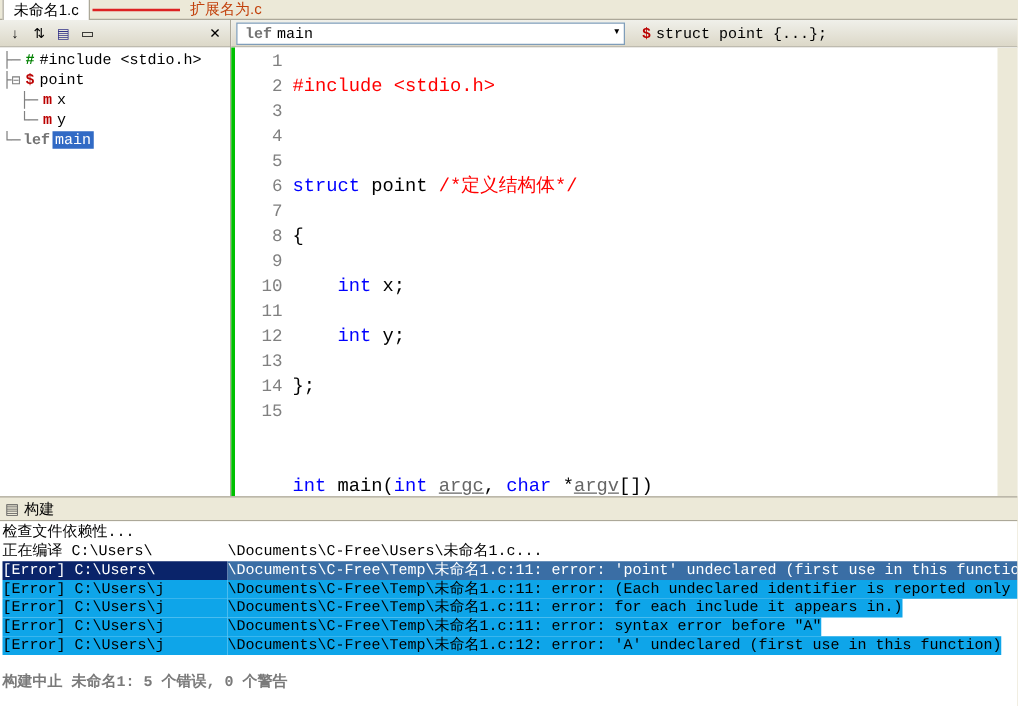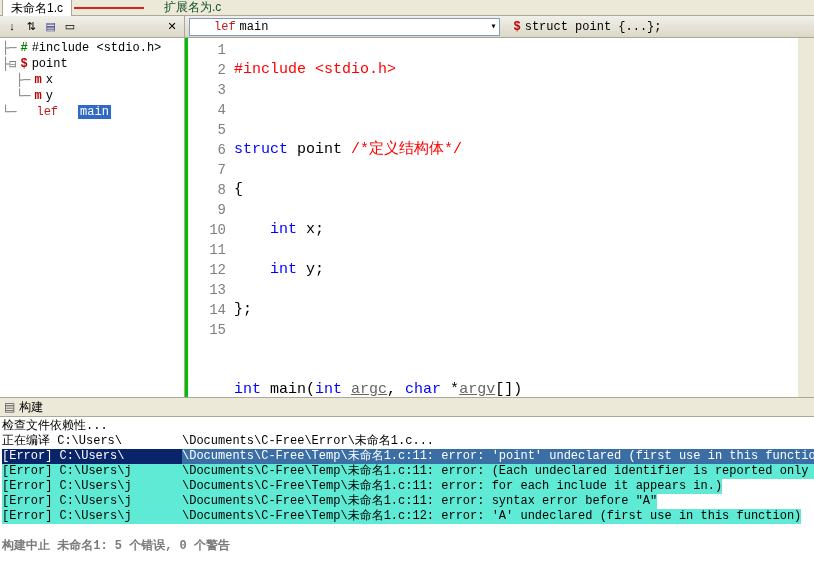--- a/index.html
+++ b/index.html
@@ -28,23 +28,23 @@
     margin-left: 2px;
     font-size: 12px;
   }
   .annotation-line {
     height: 2px;
     background: #d22;
     width: 70px;
     margin-left: 2px;
   }
   .annotation-text {
-    color: #14532d;
-    font-size: 12px;
-    margin-left: 20px;
+    color: #c2410c;
+    font-size: 12px;
+    margin-left: 8px;
   }
   .main-area {
     display: flex;
     flex: 1;
     min-height: 0;
   }
   .left-panel {
     width: 185px;
     border-right: 1px solid #aca899;
     background: #fff;
@@ -73,21 +73,21 @@
     display: flex;
     align-items: center;
     height: 16px;
     white-space: nowrap;
   }
   .tree-indent { display: inline-block; }
   .tree-branch { color: #808080; font-family: monospace; }
   .tree-hash { color: #008000; font-weight: bold; margin: 0 4px; }
   .tree-struct { color: #b00; font-weight: bold; margin: 0 4px; }
   .tree-member { color: #b00; font-weight: bold; margin: 0 4px; }
-  .tree-func { color: #b91c1c; font-weight: normal; margin: 0 20px; }
+  .tree-func { color: #737373; font-weight: bold; margin: 0 2px; }
   .tree-text { color: #000; }
   .tree-text.selected { background: #316ac5; color: #fff; padding: 0 2px; }
   .right-panel {
     flex: 1;
     display: flex;
     flex-direction: column;
     background: #fff;
     min-width: 0;
   }
   .nav-bar {
@@ -169,21 +169,21 @@
     font-size: 12px;
     line-height: 15px;
     padding: 2px;
     height: 148px;
     overflow: hidden;
   }
   .out-line { white-space: pre; height: 15px; }
   .out-cell-left { display: inline-block; width: 180px; padding-right: 4px; }
   .out-cell-right { display: inline-block; }
   .out-err-blue { background: #0a246a; color: #fff; }
-  .out-err-pink { background: #5eead4; color: #000; }
+  .out-err-pink { background: #0ea5e9; color: #000; }
   .out-err-blue-right { background: #3a6ea5; color: #fff; }
   .summary { color: #7a7a7a; font-weight: bold; }
   .scroll-v { width: 16px; background: #ece9d8; }
 </style>
 </head>
 <body>
 
 <div class="tab-bar">
   <div class="tab">未命名1.c</div>
   <div class="annotation-line"></div>
@@ -285,21 +285,21 @@
   </div>
 </div>
 
 <div class="build-header">
   <span style="color:#555;">▤</span>
   <span>构建</span>
 </div>
 
 <div class="build-output">
   <div class="out-line">检查文件依赖性...</div>
-  <div class="out-line"><span class="out-cell-left">正在编译 C:\Users\</span><span class="out-cell-right">\Documents\C-Free\Error\未命名1.c...</span></div>
+  <div class="out-line"><span class="out-cell-left">正在编译 C:\Users\</span><span class="out-cell-right">\Documents\C-Free\Users\未命名1.c...</span></div>
   <div class="out-line"><span class="out-cell-left out-err-blue">[Error] C:\Users\</span><span class="out-cell-right out-err-blue-right">\Documents\C-Free\Temp\未命名1.c:11: error: 'point' undeclared (first use in this function)</span></div>
   <div class="out-line"><span class="out-cell-left out-err-pink">[Error] C:\Users\j</span><span class="out-cell-right out-err-pink">\Documents\C-Free\Temp\未命名1.c:11: error: (Each undeclared identifier is reported only once</span></div>
   <div class="out-line"><span class="out-cell-left out-err-pink">[Error] C:\Users\j</span><span class="out-cell-right out-err-pink">\Documents\C-Free\Temp\未命名1.c:11: error: for each include it appears in.)</span></div>
   <div class="out-line"><span class="out-cell-left out-err-pink">[Error] C:\Users\j</span><span class="out-cell-right out-err-pink">\Documents\C-Free\Temp\未命名1.c:11: error: syntax error before "A"</span></div>
   <div class="out-line"><span class="out-cell-left out-err-pink">[Error] C:\Users\j</span><span class="out-cell-right out-err-pink">\Documents\C-Free\Temp\未命名1.c:12: error: 'A' undeclared (first use in this function)</span></div>
   <div class="out-line">&nbsp;</div>
   <div class="out-line summary">构建中止 未命名1: 5 个错误, 0 个警告</div>
 </div>
 
 </body></html>

